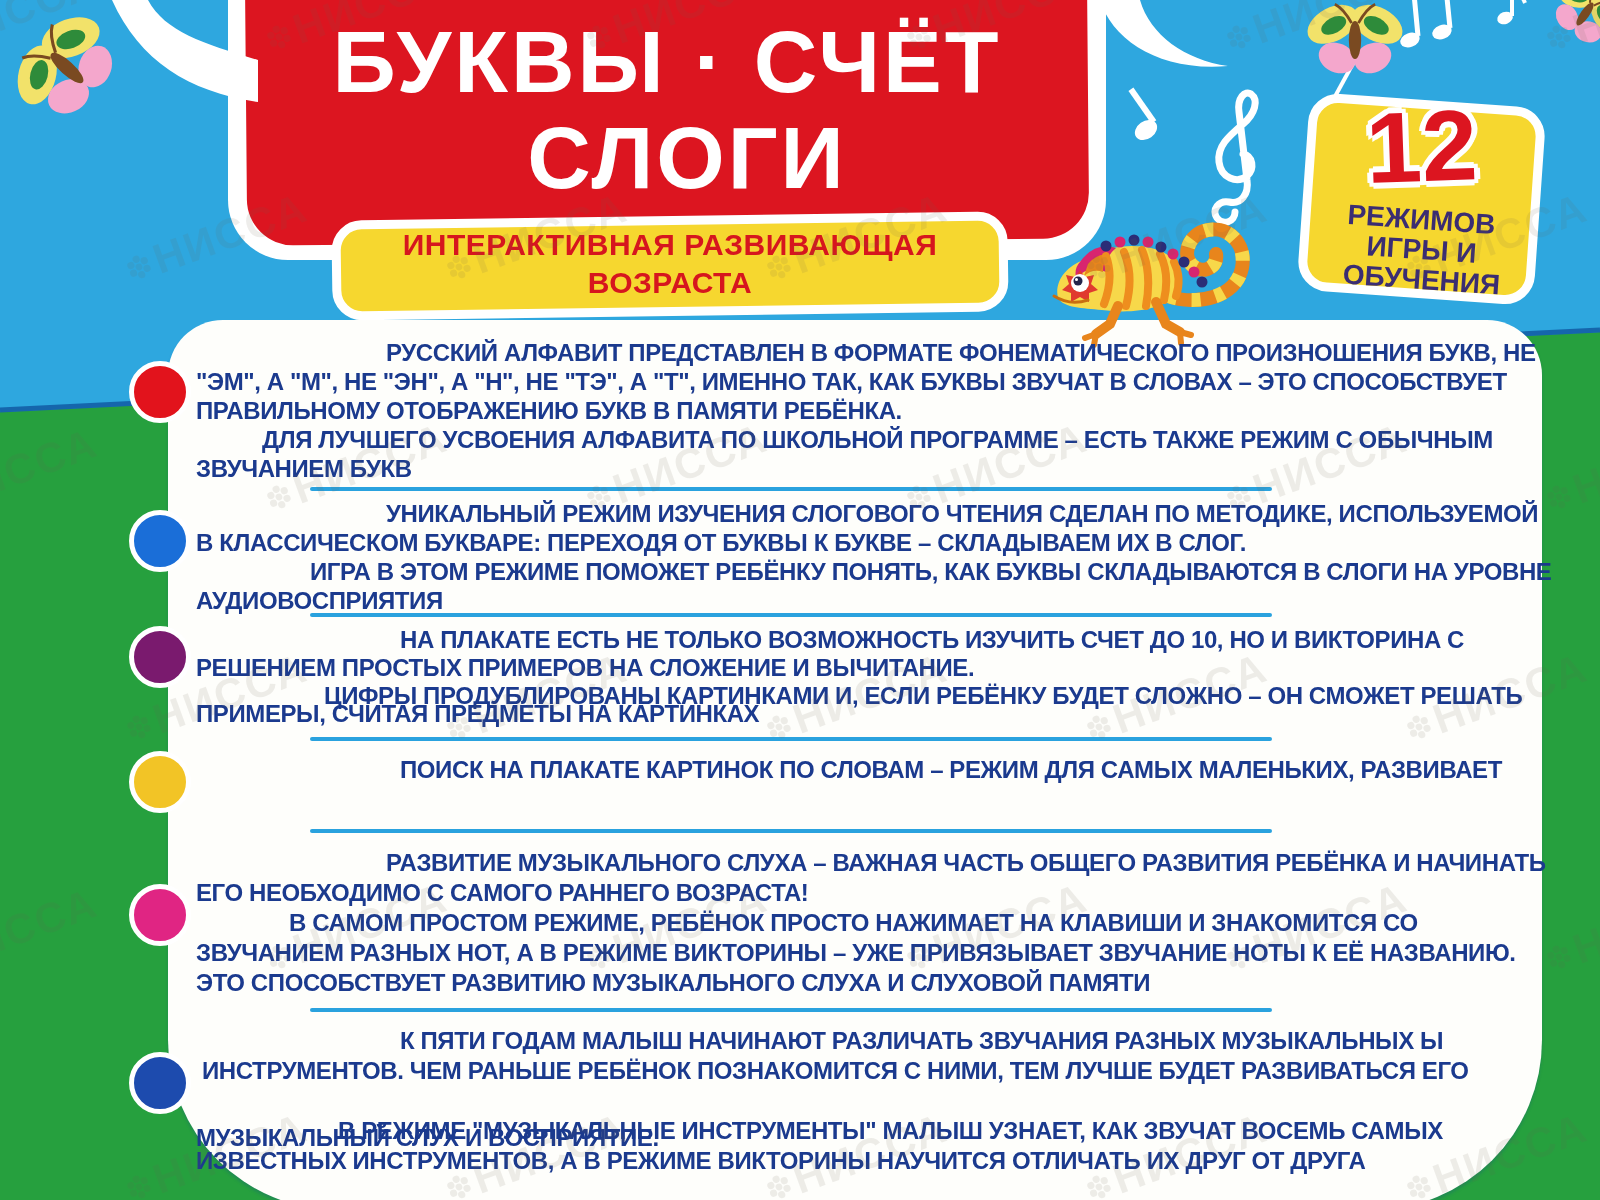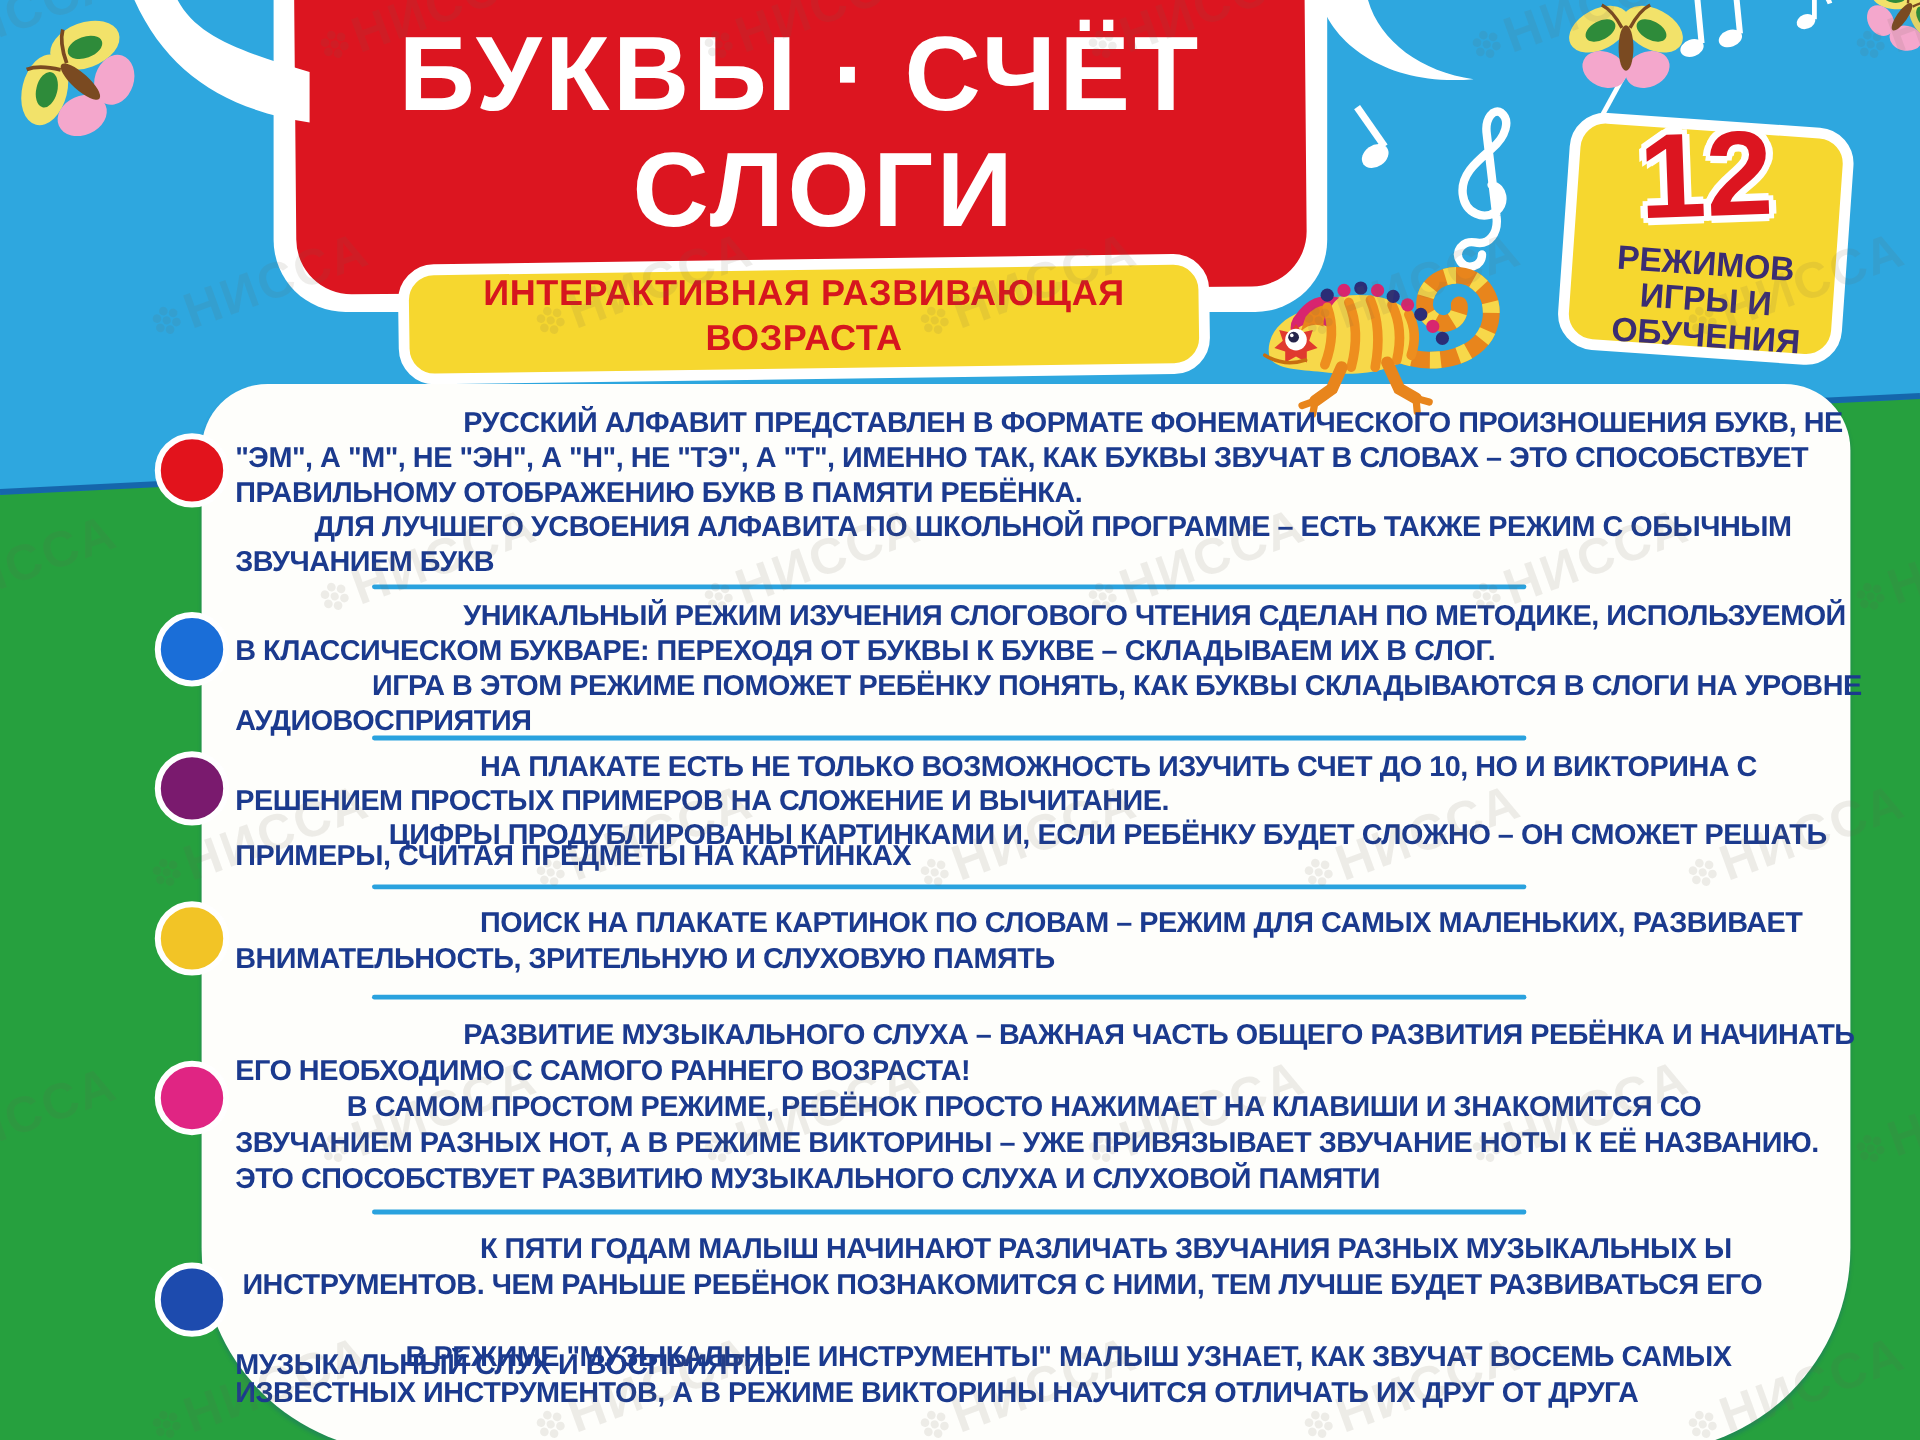--- a/index.html
+++ b/index.html
@@ -184,21 +184,20 @@
       <div class="tline" style="left: 196px; top: 529px;">В КЛАССИЧЕСКОМ БУКВАРЕ: ПЕРЕХОДЯ ОТ БУКВЫ К БУКВЕ – СКЛАДЫВАЕМ ИХ В СЛОГ.</div>
       <div class="tline" style="left: 310px; top: 558px;">ИГРА В ЭТОМ РЕЖИМЕ ПОМОЖЕТ РЕБЁНКУ ПОНЯТЬ, КАК БУКВЫ СКЛАДЫВАЮТСЯ В СЛОГИ НА УРОВНЕ</div>
       <div class="tline" style="left: 196px; top: 587px;">АУДИОВОСПРИЯТИЯ</div>
       <div class="bullet" style="background: rgb(122, 26, 110); left: 129px; top: 626px;"></div>
       <div class="tline" style="left: 400px; top: 626px;">НА ПЛАКАТЕ ЕСТЬ НЕ ТОЛЬКО ВОЗМОЖНОСТЬ ИЗУЧИТЬ СЧЕТ ДО 10, НО И ВИКТОРИНА С</div>
       <div class="tline" style="left: 196px; top: 654px;">РЕШЕНИЕМ ПРОСТЫХ ПРИМЕРОВ НА СЛОЖЕНИЕ И ВЫЧИТАНИЕ.</div>
       <div class="tline" style="left: 324px; top: 682px;">ЦИФРЫ ПРОДУБЛИРОВАНЫ КАРТИНКАМИ И, ЕСЛИ РЕБЁНКУ БУДЕТ СЛОЖНО – ОН СМОЖЕТ РЕШАТЬ</div>
       <div class="tline" style="left: 196px; top: 700px;">ПРИМЕРЫ, СЧИТАЯ ПРЕДМЕТЫ НА КАРТИНКАХ</div>
       <div class="bullet" style="background: rgb(242, 196, 38); left: 129px; top: 751px;"></div>
       <div class="tline" style="left: 400px; top: 756px;">ПОИСК НА ПЛАКАТЕ КАРТИНОК ПО СЛОВАМ – РЕЖИМ ДЛЯ САМЫХ МАЛЕНЬКИХ, РАЗВИВАЕТ</div>
-      <div class="tline" style="left: 196px; top: 786px;">ВНИМАТЕЛЬНОСТЬ, ЗРИТЕЛЬНУЮ И СЛУХОВУЮ ПАМЯТЬ</div>
       <div class="bullet" style="background: rgb(224, 37, 131); left: 129px; top: 884px;"></div>
       <div class="tline" style="left: 386px; top: 849px;">РАЗВИТИЕ МУЗЫКАЛЬНОГО СЛУХА – ВАЖНАЯ ЧАСТЬ ОБЩЕГО РАЗВИТИЯ РЕБЁНКА И НАЧИНАТЬ</div>
       <div class="tline" style="left: 196px; top: 879px;">ЕГО НЕОБХОДИМО С САМОГО РАННЕГО ВОЗРАСТА!</div>
       <div class="tline" style="left: 289px; top: 909px;">В САМОМ ПРОСТОМ РЕЖИМЕ, РЕБЁНОК ПРОСТО НАЖИМАЕТ НА КЛАВИШИ И ЗНАКОМИТСЯ СО</div>
       <div class="tline" style="left: 196px; top: 939px;">ЗВУЧАНИЕМ РАЗНЫХ НОТ, А В РЕЖИМЕ ВИКТОРИНЫ – УЖЕ ПРИВЯЗЫВАЕТ ЗВУЧАНИЕ НОТЫ К ЕЁ НАЗВАНИЮ.</div>
       <div class="tline" style="left: 196px; top: 969px;">ЭТО СПОСОБСТВУЕТ РАЗВИТИЮ МУЗЫКАЛЬНОГО СЛУХА И СЛУХОВОЙ ПАМЯТИ</div>
       <div class="bullet" style="background: rgb(29, 75, 174); left: 129px; top: 1052px;"></div>
       <div class="tline" style="left: 400px; top: 1027px;">К ПЯТИ ГОДАМ МАЛЫШ НАЧИНАЮТ РАЗЛИЧАТЬ ЗВУЧАНИЯ РАЗНЫХ МУЗЫКАЛЬНЫХ Ы</div>
       <div class="tline" style="left: 202px; top: 1057px;">ИНСТРУМЕНТОВ. ЧЕМ РАНЬШЕ РЕБЁНОК ПОЗНАКОМИТСЯ С НИМИ, ТЕМ ЛУЧШЕ БУДЕТ РАЗВИВАТЬСЯ ЕГО</div>
       <div class="tline" style="left: 196px; top: 1087px; margin-top: 37px;">МУЗЫКАЛЬНЫЙ СЛУХ И ВОСПРИЯТИЕ.</div>

